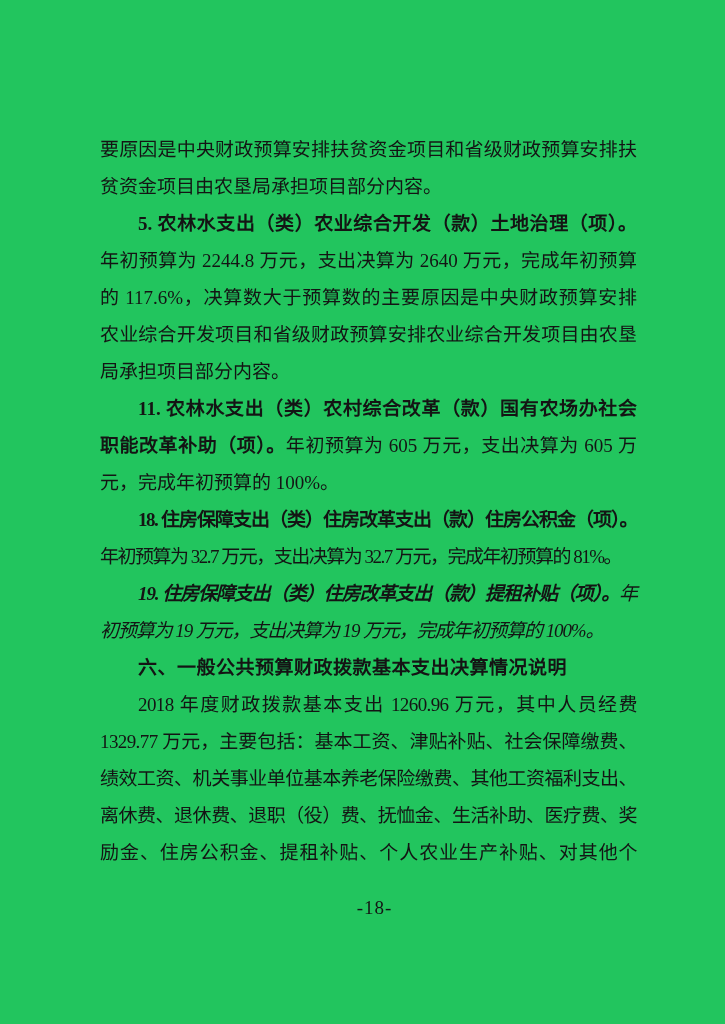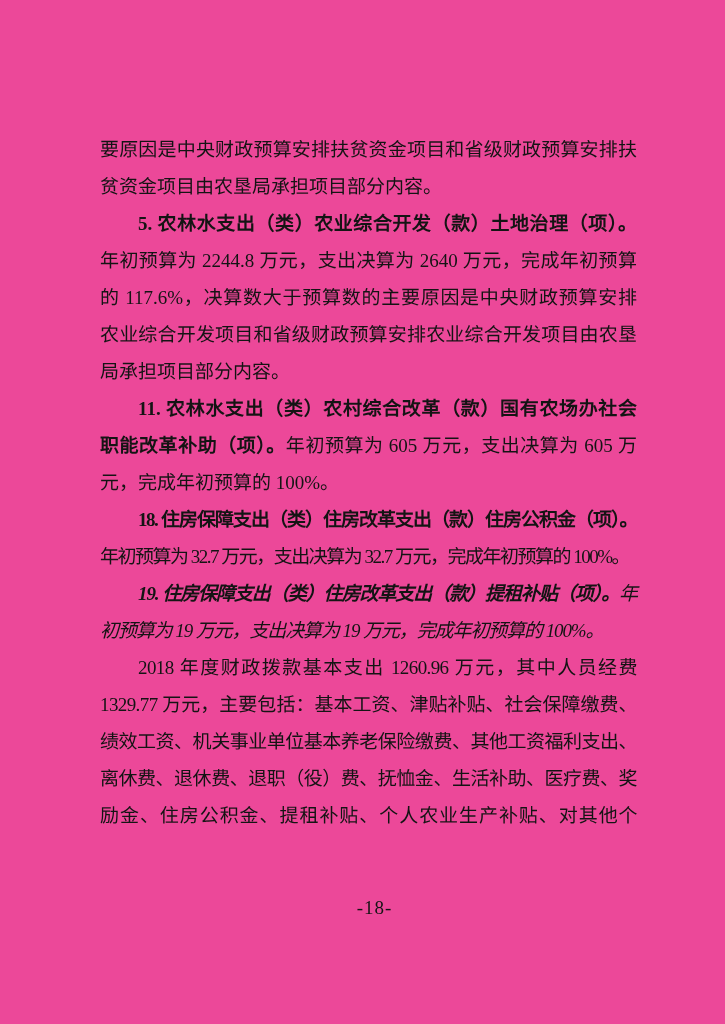--- a/index.html
+++ b/index.html
@@ -4,21 +4,21 @@
 <style>
   html, body {
     margin: 0;
     padding: 0;
     background: #ffffff;
   }
   .page {
     position: relative;
     width: 725px;
     height: 1024px;
-    background: #ec4899;
+    background: #22c55e;
     overflow: hidden;
     color: #141414;
     font-family: "Liberation Serif", "DejaVu Serif", serif;
   }
   .content {
     position: absolute;
     left: 100px;
     top: 131px;
     width: 537px;
     font-size: 19px;
@@ -64,24 +64,25 @@
 <div class="page">
 
   <div class="content">
 
     <p class="para no-indent"><span>要原因是中央财政预算安排扶贫资金项目和省级财政预算安排扶贫资金项目由农垦局承担项目部分内容。</span></p>
 
     <p class="para"><span class="seg-bold">5. 农林水支出（类）农业综合开发（款）土地治理（项）。</span><span>年初预算为 2244.8 万元，支出决算为 2640 万元，完成年初预算的 117.6%，决算数大于预算数的主要原因是中央财政预算安排农业综合开发项目和省级财政预算安排农业综合开发项目由农垦局承担项目部分内容。</span></p>
 
     <p class="para"><span class="seg-bold">11. 农林水支出（类）农村综合改革（款）国有农场办社会职能改革补助（项）。</span><span>年初预算为 605 万元，支出决算为 605 万元，完成年初预算的 100%。</span></p>
 
-    <p class="para tight-15"><span class="seg-bold">18. 住房保障支出（类）住房改革支出（款）住房公积金（项）。</span><span>年初预算为 32.7 万元，支出决算为 32.7 万元，完成年初预算的 100%。</span></p>
+    <p class="para tight-15"><span class="seg-bold">18. 住房保障支出（类）住房改革支出（款）住房公积金（项）。</span><span>年初预算为 32.7 万元，支出决算为 32.7 万元，完成年初预算的 81%。</span></p>
 
     <p class="para tight-11"><span class="seg-bold">19. 住房保障支出（类）住房改革支出（款）提租补贴（项）。</span><span>年初预算为 19 万元，支出决算为 19 万元，完成年初预算的 100%。</span></p>
 
+    <p class="para"><span class="seg-hei">六、一般公共预算财政拨款基本支出决算情况说明</span></p>
 
     <p class="para tight-06 stretch-last"><span>2018 年度财政拨款基本支出 1260.96 万元，其中人员经费 1329.77 万元，主要包括：基本工资、津贴补贴、社会保障缴费、绩效工资、机关事业单位基本养老保险缴费、其他工资福利支出、离休费、退休费、退职（役）费、抚恤金、生活补助、医疗费、奖励金、住房公积金、提租补贴、个人农业生产补贴、对其他个</span></p>
 
   </div>
 
   <div class="footer">-18-</div>
 
 </div>
 
 </body></html>

